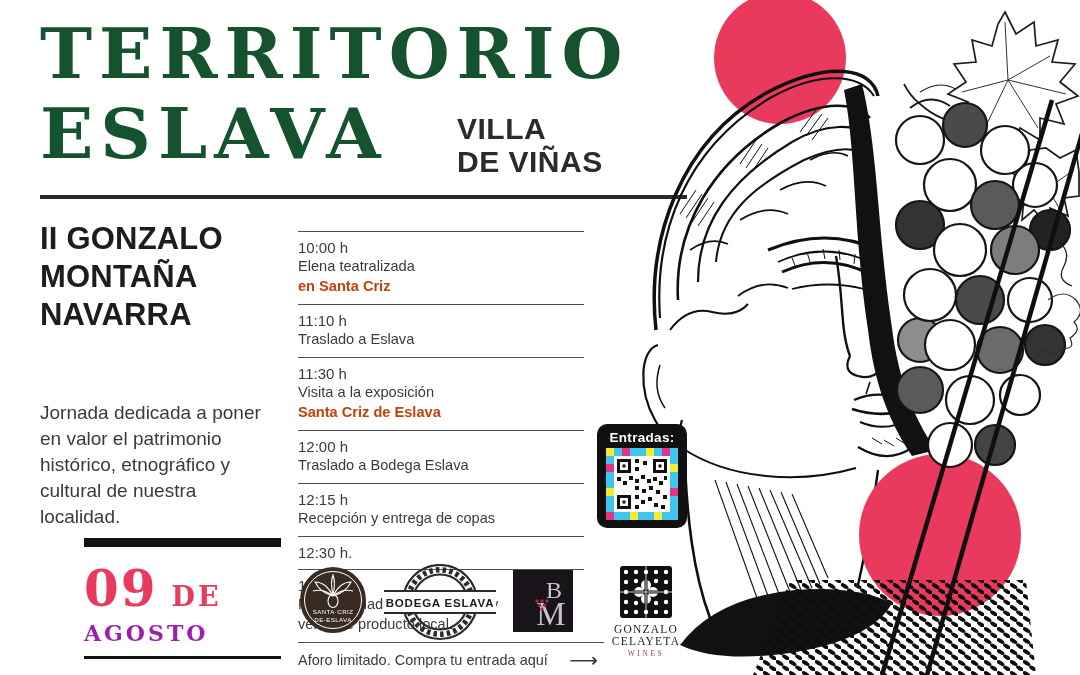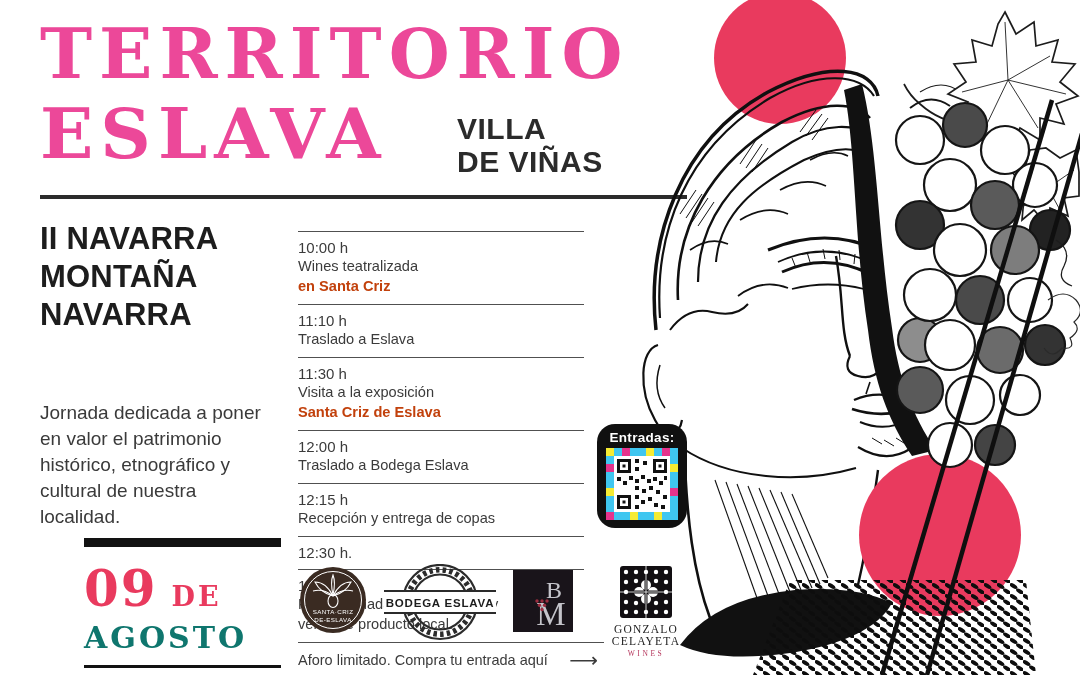--- a/index.html
+++ b/index.html
@@ -1,48 +1,48 @@
 <!DOCTYPE html>
 <html><head>
 <meta charset="utf-8">
 <style>
   html,body{margin:0;padding:0;background:#888;}
   .poster{position:relative;width:1080px;height:675px;background:#ffffff;overflow:hidden;
           font-family:"Liberation Sans",sans-serif;color:#2b2b2b;}
   
   .title{position:absolute;left:40px;top:14px;font-family:"DejaVu Serif",serif;font-weight:bold;
-         font-size:70px;line-height:80px;letter-spacing:7px;color:#ec4899;z-index:2;}
+         font-size:70px;line-height:80px;letter-spacing:7px;color:#14532d;z-index:2;}
   .subtitle{position:absolute;left:457px;top:112px;font-size:30px;font-weight:bold;line-height:33px;
             letter-spacing:.5px;color:#2b2b2b;z-index:2;}
   .title-divider{position:absolute;left:40px;top:195px;width:647px;height:4px;background:#2b2b2b;}
   
   .festival-heading{position:absolute;left:40px;top:220px;font-size:31px;font-weight:bold;
                     line-height:38px;letter-spacing:.2px;color:#1d1d1d;}
   .description{position:absolute;left:40px;top:400px;width:236px;font-size:19px;line-height:26px;color:#3a3a3a;}
   .datebox{position:absolute;left:40px;top:538px;width:197px;margin-left:44px;}
   .datebox .bar{height:9px;background:#121212;}
   .datebox .line{height:3px;background:#121212;margin-top:10px;}
   .daterow{margin-top:12px;font-family:"DejaVu Serif",serif;font-weight:bold;color:#E93A5E;}
   .daterow .day{font-size:50px;letter-spacing:2px;}
   .daterow .de{font-size:27px;letter-spacing:3px;margin-left:14px;}
-  .datemonth{font-family:"DejaVu Serif",serif;font-weight:bold;color:#0f766e;font-size:30px;
+  .datemonth{font-family:"DejaVu Serif",serif;font-weight:bold;color:#a21caf;font-size:22px;
              letter-spacing:3px;margin-top:2px;}
   
   .schedule{position:absolute;left:298px;top:231px;width:286px;z-index:2;}
   .srow{display:flex;border-top:1.5px solid #505050;padding:7px 0 8px;flex-direction:column;}
   .srow .time{width:64px;flex:none;font-size:15px;color:#3b3b3b;}
   .srow .desc{width:222px;font-size:14.6px;line-height:20px;color:#3b3b3b;}
   .b{font-weight:bold;color:#c2410c;}
   .blk{display:block;}
   .sfooter{width:306px;border-top:1.5px solid #505050;border-bottom:1.5px solid #505050;
            padding:9px 0;display:flex;align-items:center;font-size:14.5px;color:#3b3b3b;}
   .sfooter .arrow{margin-left:auto;padding-right:6px;font-size:20px;line-height:14px;color:#3b3b3b;}
   
   .tickets{position:absolute;left:597px;top:424px;width:90px;height:104px;background:#101010;
-           border-radius:18px;z-index:6;}
+           border-radius:10px;z-index:6;}
   .tickets .lbl{color:#fff;font-weight:bold;font-size:13.5px;text-align:center;margin-top:6px;letter-spacing:.3px;}
   .tickets svg{display:block;margin:3px auto 0;}
   
   .logo{position:absolute;z-index:3;}
   .statue{position:absolute;left:620px;top:0;z-index:1;}
 </style>
 </head>
 <body>
 
 <div class="poster">
@@ -51,39 +51,39 @@
     <div>TERRITORIO</div>
     <div>ESLAVA</div>
   </div>
   <div class="subtitle">
     <div>VILLA</div>
     <div>DE VIÑAS</div>
   </div>
   <div class="title-divider"></div>
 
   <div class="festival-heading">
-    <div>II NAVARRA</div>
+    <div>II GONZALO</div>
     <div>MONTAÑA</div>
     <div>NAVARRA</div>
   </div>
   <div class="description">Jornada dedicada a poner en valor el patrimonio histórico, etnográfico y cultural de nuestra localidad.</div>
 
   <div class="datebox">
     <div class="bar"></div>
     <div class="daterow">
       <span class="day">09</span><span class="de">DE</span>
     </div>
     <div class="datemonth">AGOSTO</div>
     <div class="line"></div>
   </div>
 
   <div class="schedule">
     <div class="srow">
       <div class="time">10:00 h</div>
-      <div class="desc"><span>Wines teatralizada</span><span class="b blk">en Santa Criz</span></div>
+      <div class="desc"><span>Elena teatralizada</span><span class="b blk">en Santa Criz</span></div>
     </div>
     <div class="srow">
       <div class="time">11:10 h</div>
       <div class="desc"><span>Traslado a Eslava</span></div>
     </div>
     <div class="srow">
       <div class="time">11:30 h</div>
       <div class="desc"><span>Visita a la exposición</span><span class="b blk">Santa Criz de Eslava</span></div>
     </div>
     <div class="srow">

